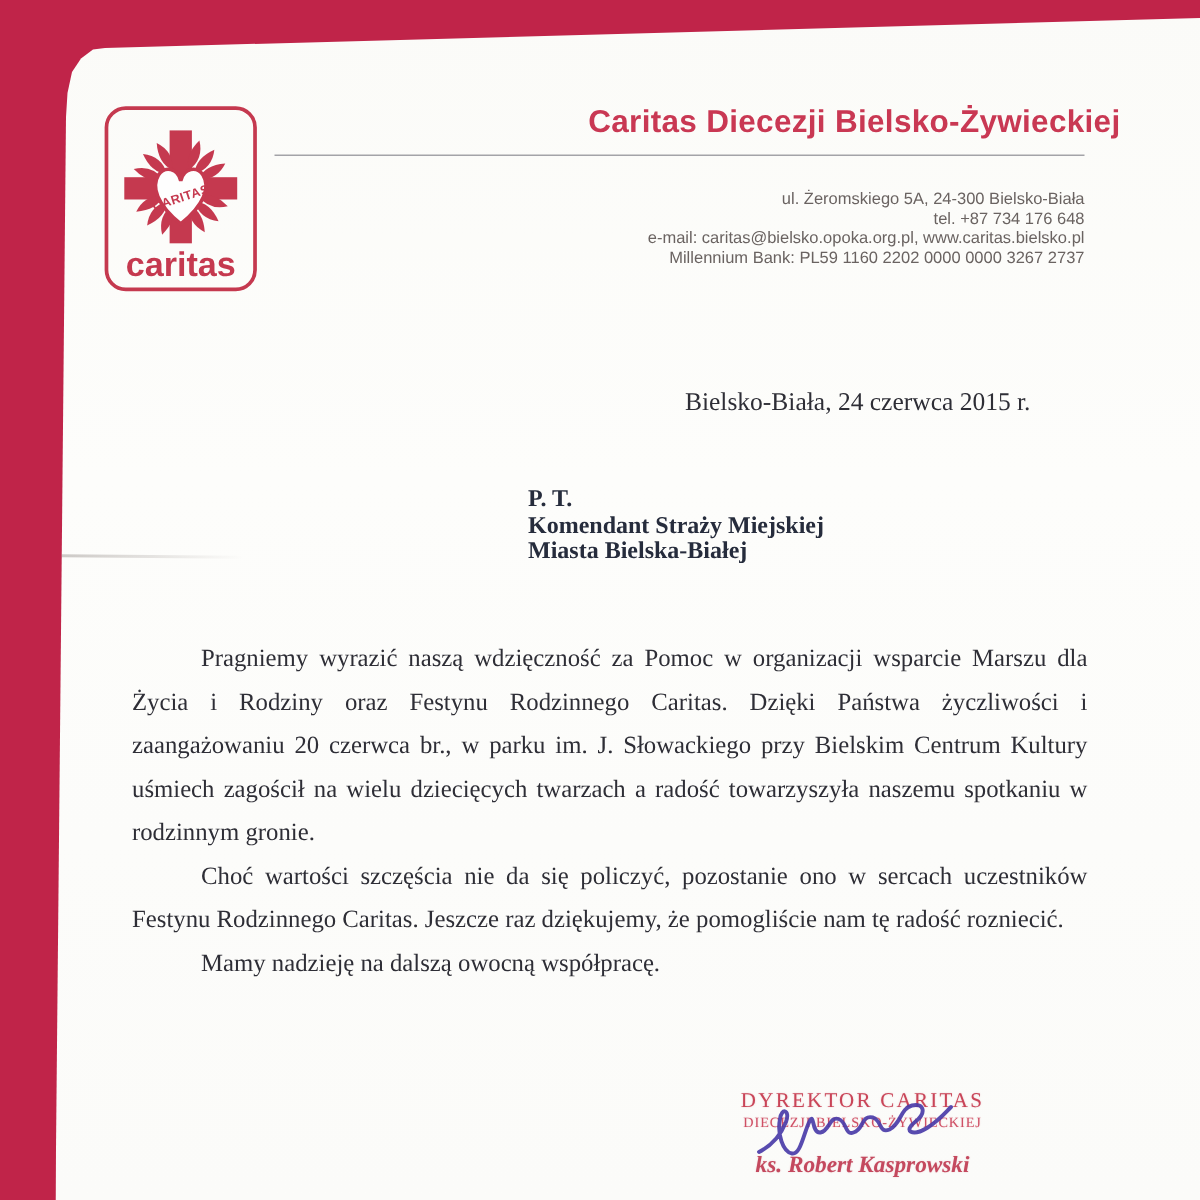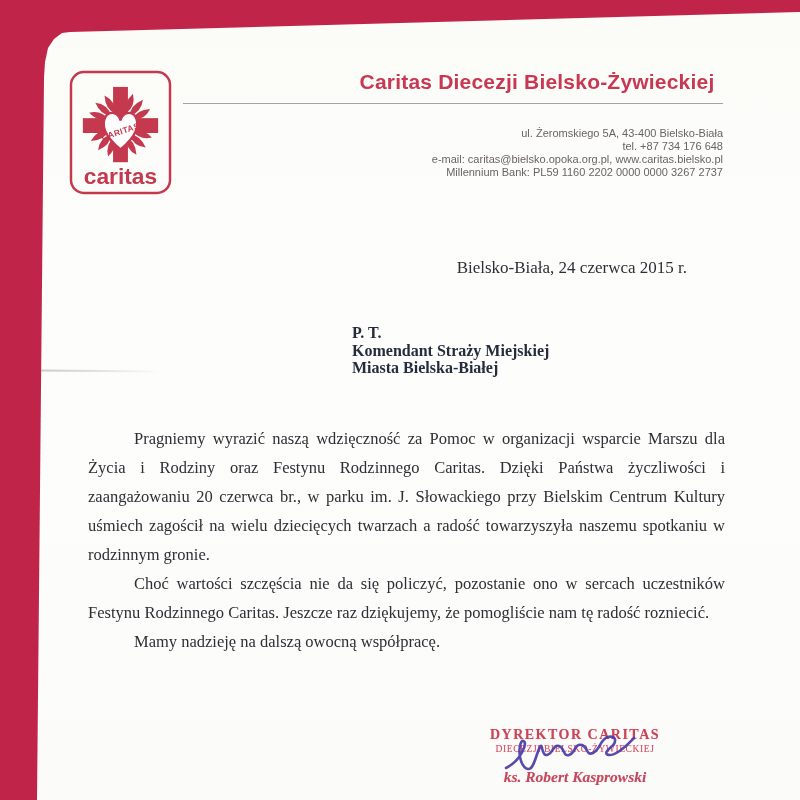--- a/index.html
+++ b/index.html
@@ -15,21 +15,21 @@
     clip-path:polygon(70px 32px,800px 12px,800px 800px,37px 800px,44px 78px,45px 62px,48px 48px,54px 39px,62px 33px);
   }
   .crease{
     position:absolute;left:37px;top:370px;width:125px;height:2px;
     background:linear-gradient(90deg,rgba(110,100,95,.35),rgba(110,100,95,0));
     transform:rotate(.4deg);
   }
   
   .logo{position:absolute;left:69px;top:70px;width:103px;height:125px;}
   .letterhead-title{
-    position:absolute;top:70px;right:53px;width:420px;text-align:center;
+    position:absolute;top:70px;right:53px;width:420px;text-align:right;
     font-family:"Liberation Sans",sans-serif;font-weight:bold;font-size:21px;
     color:#c93853;letter-spacing:.2px;white-space:nowrap;
   }
   .rule{position:absolute;left:183px;top:103px;width:540px;height:1px;background:#a3a3a8;}
   .address{
     position:absolute;top:127px;right:77px;text-align:right;
     font-family:"Liberation Sans",sans-serif;font-size:11px;line-height:13px;
     color:#6a6361;
   }
   .dateline{
@@ -44,21 +44,21 @@
     position:absolute;left:88px;top:424px;width:637px;
     font-size:16.5px;line-height:29px;color:#2e2e36;
   }
   .body-block p{margin:0;text-align:justify;text-indent:46px;}
   .body-block p.salutation{text-align:left;}
   
   .stamp{
     position:absolute;left:460px;top:727px;width:230px;text-align:center;
   }
   .stamp .l1{
-    font-weight:bold;font-size:14px;letter-spacing:1.5px;color:#c94558;
+    font-weight:normal;font-size:14px;letter-spacing:1.5px;color:#c94558;
     text-shadow:0 0 1px rgba(201,69,88,.35);
   }
   .stamp .l2{
     font-size:9.5px;letter-spacing:.6px;color:#cf5065;margin-top:1px;
     text-shadow:0 0 1px rgba(207,80,101,.3);
   }
   .stamp .name{
     font-style:italic;font-weight:bold;font-size:15.5px;color:#c4495e;margin-top:14px;
     text-shadow:0 0 1px rgba(196,73,94,.3);
   }
@@ -97,21 +97,21 @@
         <path d="M52 80 C36 67 32 55 37 47 C41 41 50 42 52 51 C54 42 63 41 67 47 C72 55 68 67 52 80 Z" fill="#fefefe" stroke="#c5394f" stroke-width="2.4"></path>
         <text x="52" y="65" text-anchor="middle" transform="rotate(-18 52 62)" font-family="Liberation Sans, sans-serif" font-size="8.5" font-weight="bold" letter-spacing="0.4" fill="#c5394f">CARITAS</text>
 
         <text x="52" y="115" text-anchor="middle" font-family="Liberation Sans, sans-serif" font-size="23" font-weight="bold" fill="#c5394f">caritas</text>
       </svg>
     </div>
 
     <div class="letterhead-title">Caritas Diecezji Bielsko-Żywieckiej</div>
     <div class="rule"></div>
     <div class="address">
-      <div>ul. Żeromskiego 5A, 43-400 Bielsko-Biała</div>
+      <div>ul. Żeromskiego 5A, 24-300 Bielsko-Biała</div>
       <div>tel. +87 734 176 648</div>
       <div>e-mail: caritas@bielsko.opoka.org.pl, www.caritas.bielsko.pl</div>
       <div>Millennium Bank: PL59 1160 2202 0000 0000 3267 2737</div>
     </div>
 
     <div class="dateline">Bielsko-Biała, 24 czerwca 2015 r.</div>
 
     <div class="recipient">
       <div>P. T.</div>
       <div>Komendant Straży Miejskiej</div>

